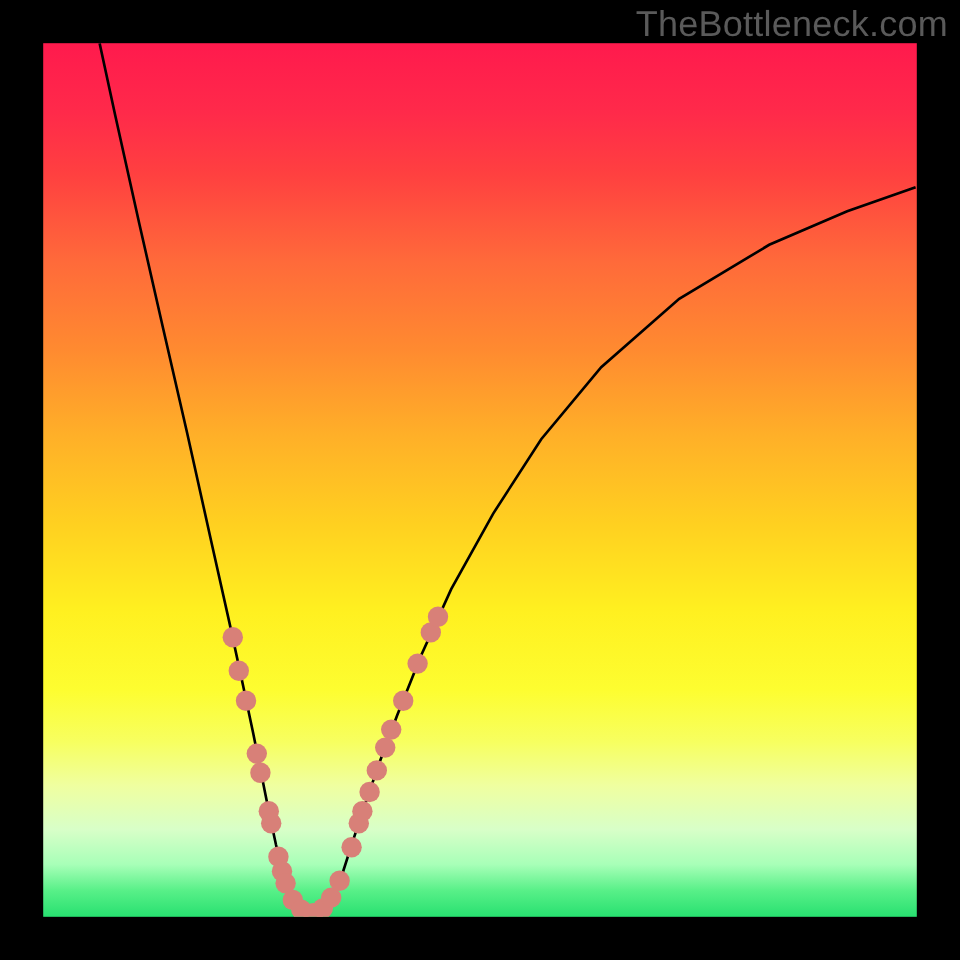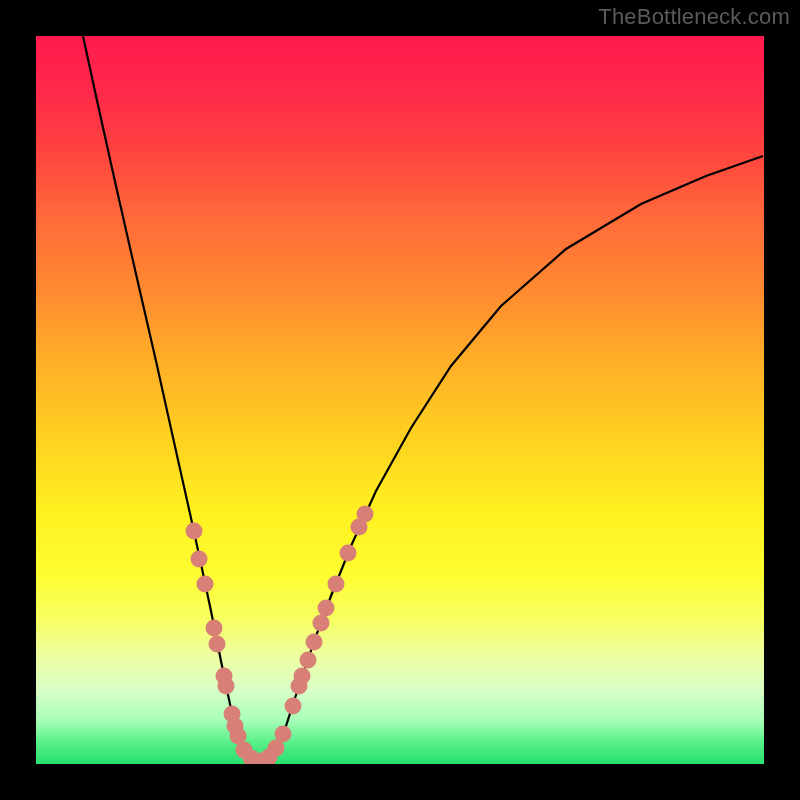--- a/index.html
+++ b/index.html
@@ -31,21 +31,21 @@
       #efffa0 85%,
       #d8ffc8 90%,
       #a8ffb8 94%,
       #58f088 97%,
       #28e070 100%);
   }
   .watermark {
     position: absolute;
     top: 4px;
     right: 10px;
-    font-size: 22px;
+    font-size: 30px;
     font-weight: 500;
     color: #5a5a5a;
     letter-spacing: 0.2px;
     font-family: Arial, Helvetica, sans-serif;
   }
   svg.curve {
     position: absolute;
     left: 0;
     top: 0;
     width: 728px;

